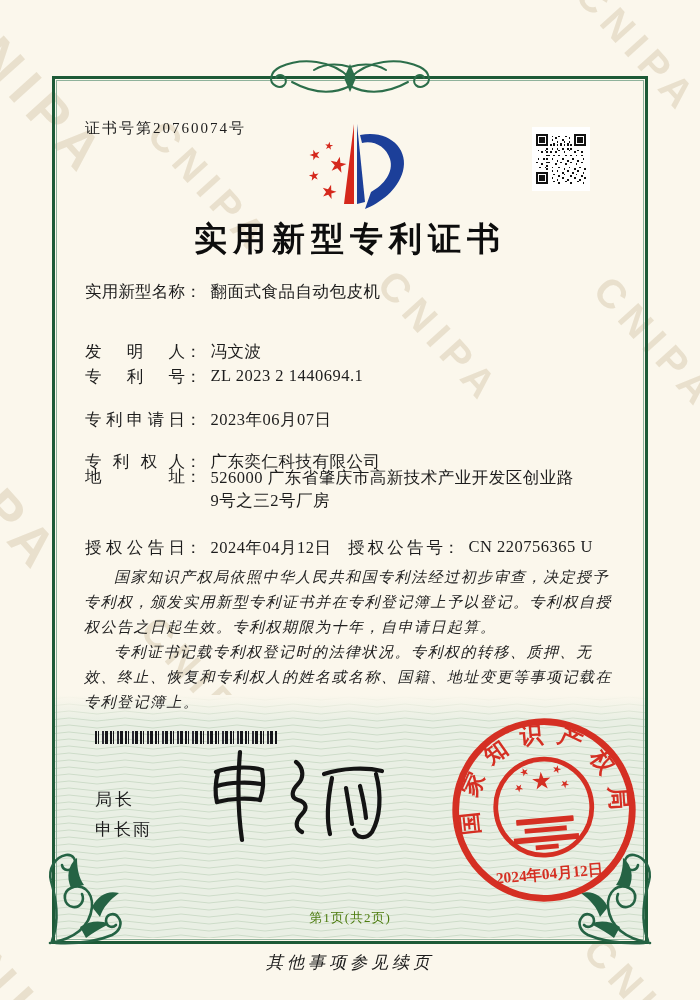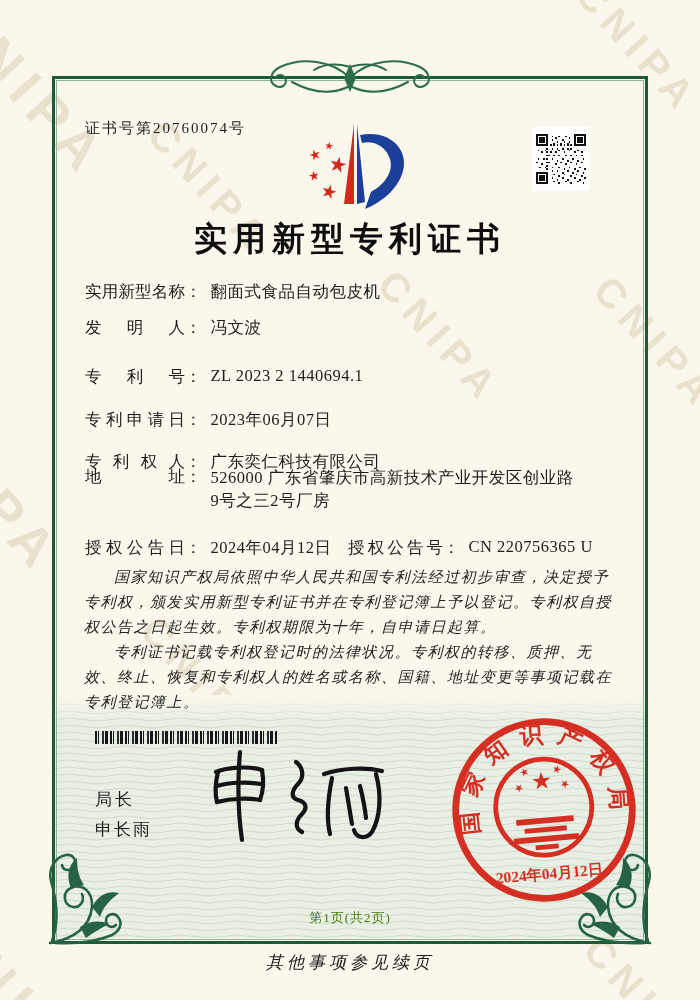--- a/index.html
+++ b/index.html
@@ -266,21 +266,21 @@
             <rect x="27" y="28" width="1" height="1"></rect>
         </g>
       </svg>
     </div>
 
     <div class="title">实用新型专利证书</div>
 
     <div class="row" style="top:281px">
       <span class="lbl">实用新型名称</span><span class="colon">：</span><span class="val">翻面式食品自动包皮机</span>
     </div>
-    <div class="row" style="top:317px">
+    <div class="row" style="top:341px">
       <span class="lbl">发明人</span><span class="colon">：</span><span class="val">冯文波</span>
     </div>
     <div class="row" style="top:366px">
       <span class="lbl">专利号</span><span class="colon">：</span><span class="val">ZL 2023 2 1440694.1</span>
     </div>
     <div class="row" style="top:409px">
       <span class="lbl">专利申请日</span><span class="colon">：</span><span class="val">2023年06月07日</span>
     </div>
     <div class="row" style="top:451px">
       <span class="lbl">专利权人</span><span class="colon">：</span><span class="val">广东奕仁科技有限公司</span>

